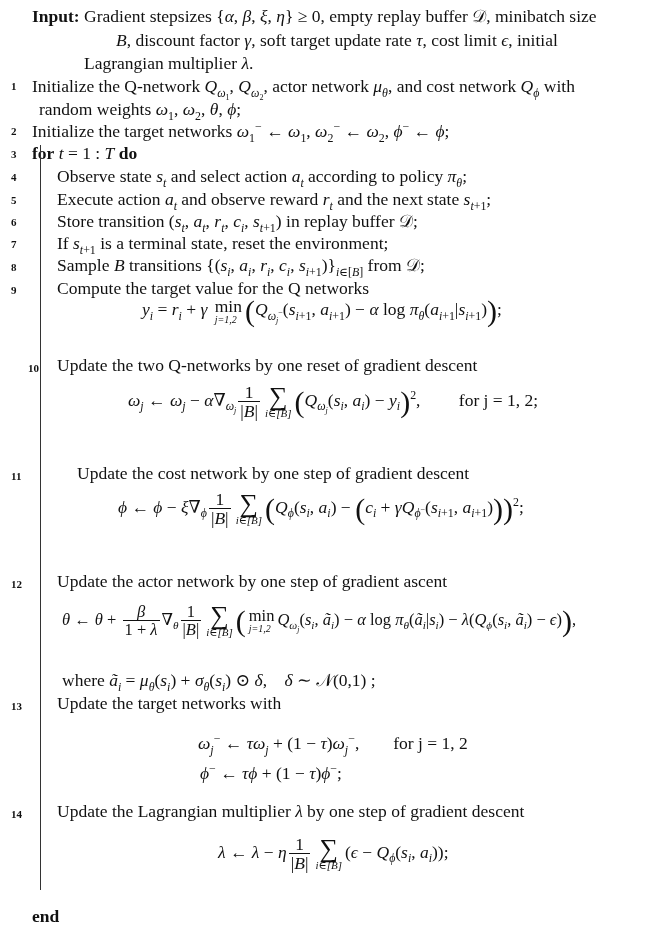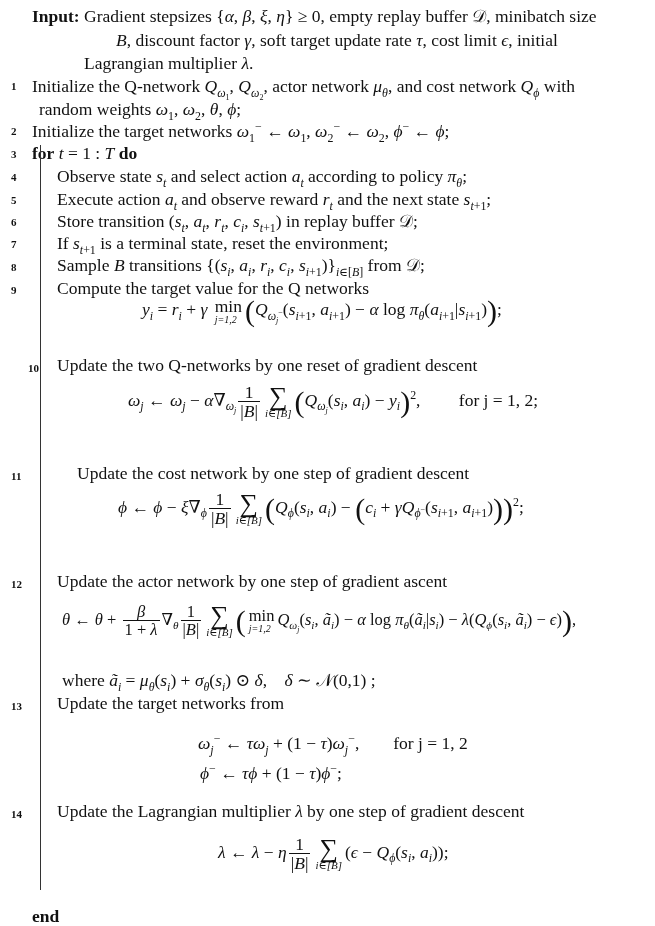--- a/index.html
+++ b/index.html
@@ -83,21 +83,21 @@
 </div>
 
 <div class="ln" style="left:11px; top:578px;">12</div>
 <div class="abs" style="left:57px; top:571px;">Update the actor network by one step of gradient ascent</div>
 <div class="eq" style="left:62px; top:603px; font-size:16.5px;">
   <i>θ</i> ← <i>θ</i> + <span class="frac"><span class="num"><i>β</i></span><span class="den">1 + <i>λ</i></span></span>∇<sub><i>θ</i></sub><span class="frac"><span class="num">1</span><span class="den">|<i>B</i>|</span></span><span class="sum"><span class="sig">∑</span><span class="lim">i∈[B]</span></span><span class="big">(</span><span class="minop"><span>min</span><span class="lim">j=1,2</span></span><i>Q</i><sub><i>ω</i><sub><i>j</i></sub></sub>(<i>s</i><sub><i>i</i></sub>, <i>ã</i><sub><i>i</i></sub>) − <i>α</i> log <i>π</i><sub><i>θ</i></sub>(<i>ã</i><sub><i>i</i></sub>|<i>s</i><sub><i>i</i></sub>) − <i>λ</i>(<i>Q</i><sub><i>ϕ</i></sub>(<i>s</i><sub><i>i</i></sub>, <i>ã</i><sub><i>i</i></sub>) − <i>ϵ</i>)<span class="big">)</span>,
 </div>
 <div class="abs" style="left:62px; top:670px;"><span>where</span> <i>ã</i><sub><i>i</i></sub> = <i>μ</i><sub><i>θ</i></sub>(<i>s</i><sub><i>i</i></sub>) + <i>σ</i><sub><i>θ</i></sub>(<i>s</i><sub><i>i</i></sub>) ⊙ <i>δ</i>,&nbsp;&nbsp;&nbsp; <i>δ</i> ∼ 𝒩(0,1) ;</div>
 
 <div class="ln" style="left:11px; top:700px;">13</div>
-<div class="abs" style="left:57px; top:693px;">Update the target networks from</div>
+<div class="abs" style="left:57px; top:693px;">Update the target networks with</div>
 <div class="eq" style="left:198px; top:733px;">
   <i>ω</i><sub><i>j</i></sub><sup>−</sup> ← <i>τω</i><sub><i>j</i></sub> + (1 − <i>τ</i>)<i>ω</i><sub><i>j</i></sub><sup>−</sup>,<span style="display:inline-block; width:34px;"></span><span>for j = 1, 2</span>
 </div>
 <div class="eq" style="left:200px; top:763px;">
   <i>ϕ</i><sup>−</sup> ← <i>τϕ</i> + (1 − <i>τ</i>)<i>ϕ</i><sup>−</sup>;
 </div>
 
 <div class="ln" style="left:11px; top:808px;">14</div>
 <div class="abs" style="left:57px; top:801px;">Update the Lagrangian multiplier <i>λ</i> by one step of gradient descent</div>
 <div class="eq" style="left:218px; top:835px;">

